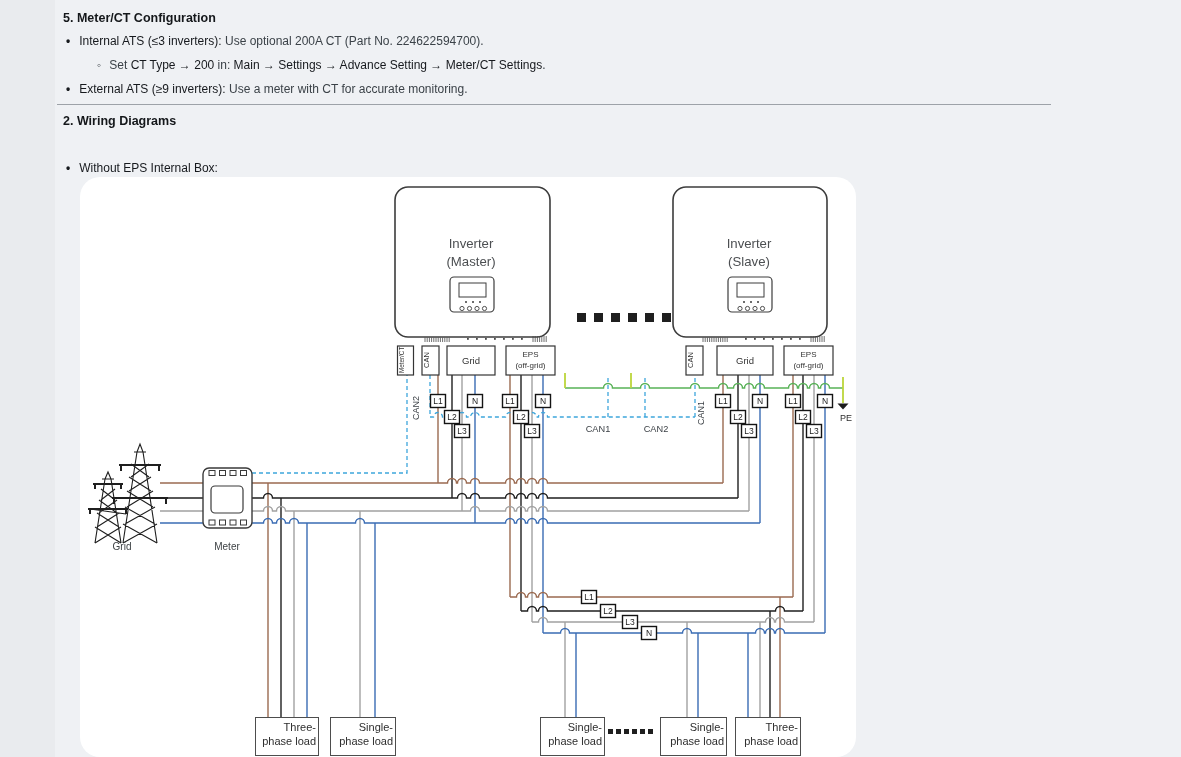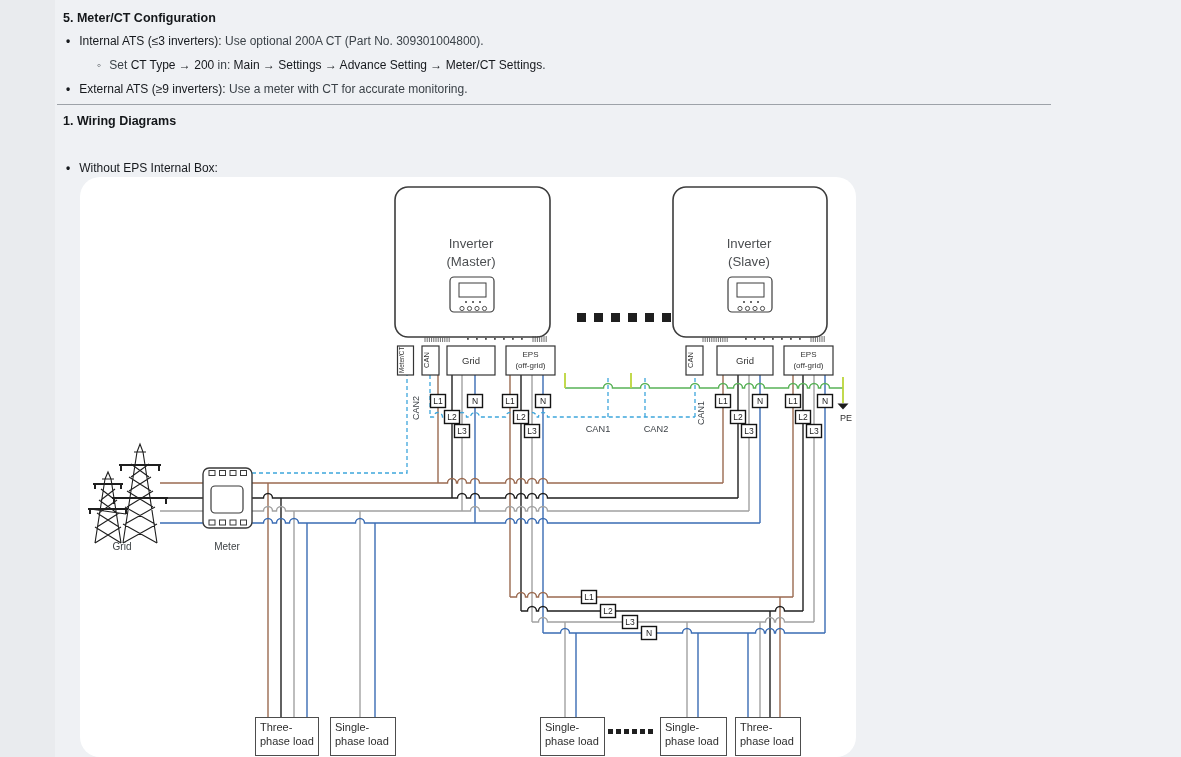--- a/index.html
+++ b/index.html
@@ -7,39 +7,39 @@
   .left-rail{position:absolute;left:0;top:0;width:55px;height:757px;background:#e9ebee;}
   .t-line{position:absolute;font-size:12px;color:#3b4248;white-space:nowrap;line-height:14px;}
   .t-head{font-weight:bold;font-size:12.5px;color:#14171a;}
   .b{font-weight:normal;color:#16191d;}
   .disc::before{content:"•";font-weight:bold;color:#16191d;margin-right:9px;}
   .circ::before{content:"◦";color:#3b4248;margin-right:8px;}
   .hr{position:absolute;left:57px;width:1124px;top:104px;height:1px;background:#9da2a8;}
   .diagram{position:absolute;left:80px;top:177px;width:776px;height:580px;background:#ffffff;border-radius:20px;}
   .diagram svg{position:absolute;left:0;top:0;}
   .load-box{position:absolute;top:540px;height:39px;background:#fff;border:1px solid #4d4d4d;
-    box-sizing:border-box;font-size:11px;line-height:1.3;color:#2e2e2e;padding:2px 2px 2px 4px;}
+    box-sizing:border-box;font-size:11px;line-height:1.3;color:#2e2e2e;padding:2px 2px 2px 4px;text-align:right;}
 </style>
 </head>
 <body>
 
 <div class="screen">
   <div class="left-rail"></div>
 
   <div class="t-line t-head" style="left:63px;top:11px">5. Meter/CT Configuration</div>
 
-  <div class="t-line disc" style="left:66px;top:34px"><span class="b">Internal ATS (≤3 inverters):</span><span> Use optional 200A CT (Part No. 309301004800).</span></div>
+  <div class="t-line disc" style="left:66px;top:34px"><span class="b">Internal ATS (≤3 inverters):</span><span> Use optional 200A CT (Part No. 224622594700).</span></div>
 
   <div class="t-line circ" style="left:97px;top:58px"><span>Set </span><span class="b">CT Type → 200</span><span> in: </span><span class="b">Main → Settings → Advance Setting → Meter/CT Settings</span><span>.</span></div>
 
   <div class="t-line disc" style="left:66px;top:82px"><span class="b">External ATS (≥9 inverters):</span><span> Use a meter with CT for accurate monitoring.</span></div>
 
   <div class="hr"></div>
 
-  <div class="t-line t-head" style="left:63px;top:114px">1. Wiring Diagrams</div>
+  <div class="t-line t-head" style="left:63px;top:114px">2. Wiring Diagrams</div>
   <div class="t-line disc" style="left:66px;top:161px"><span class="b">Without EPS Internal Box:</span></div>
 
   <div class="diagram">
     <svg id="diagram-svg" width="776" height="580" viewBox="80 177 776 580">
 
       <g id="wires-layer" fill="none">
           <path d="M438 375L438 483" stroke="#9a6a50" stroke-width="1.4" fill="none"></path>
           <path d="M452 375L452 498" stroke="#1f1f1f" stroke-width="1.4" fill="none"></path>
           <path d="M462 375L462 511" stroke="#a1a1a1" stroke-width="1.4" fill="none"></path>
           <path d="M475 375L475 523" stroke="#3a6cb4" stroke-width="1.4" fill="none"></path>

